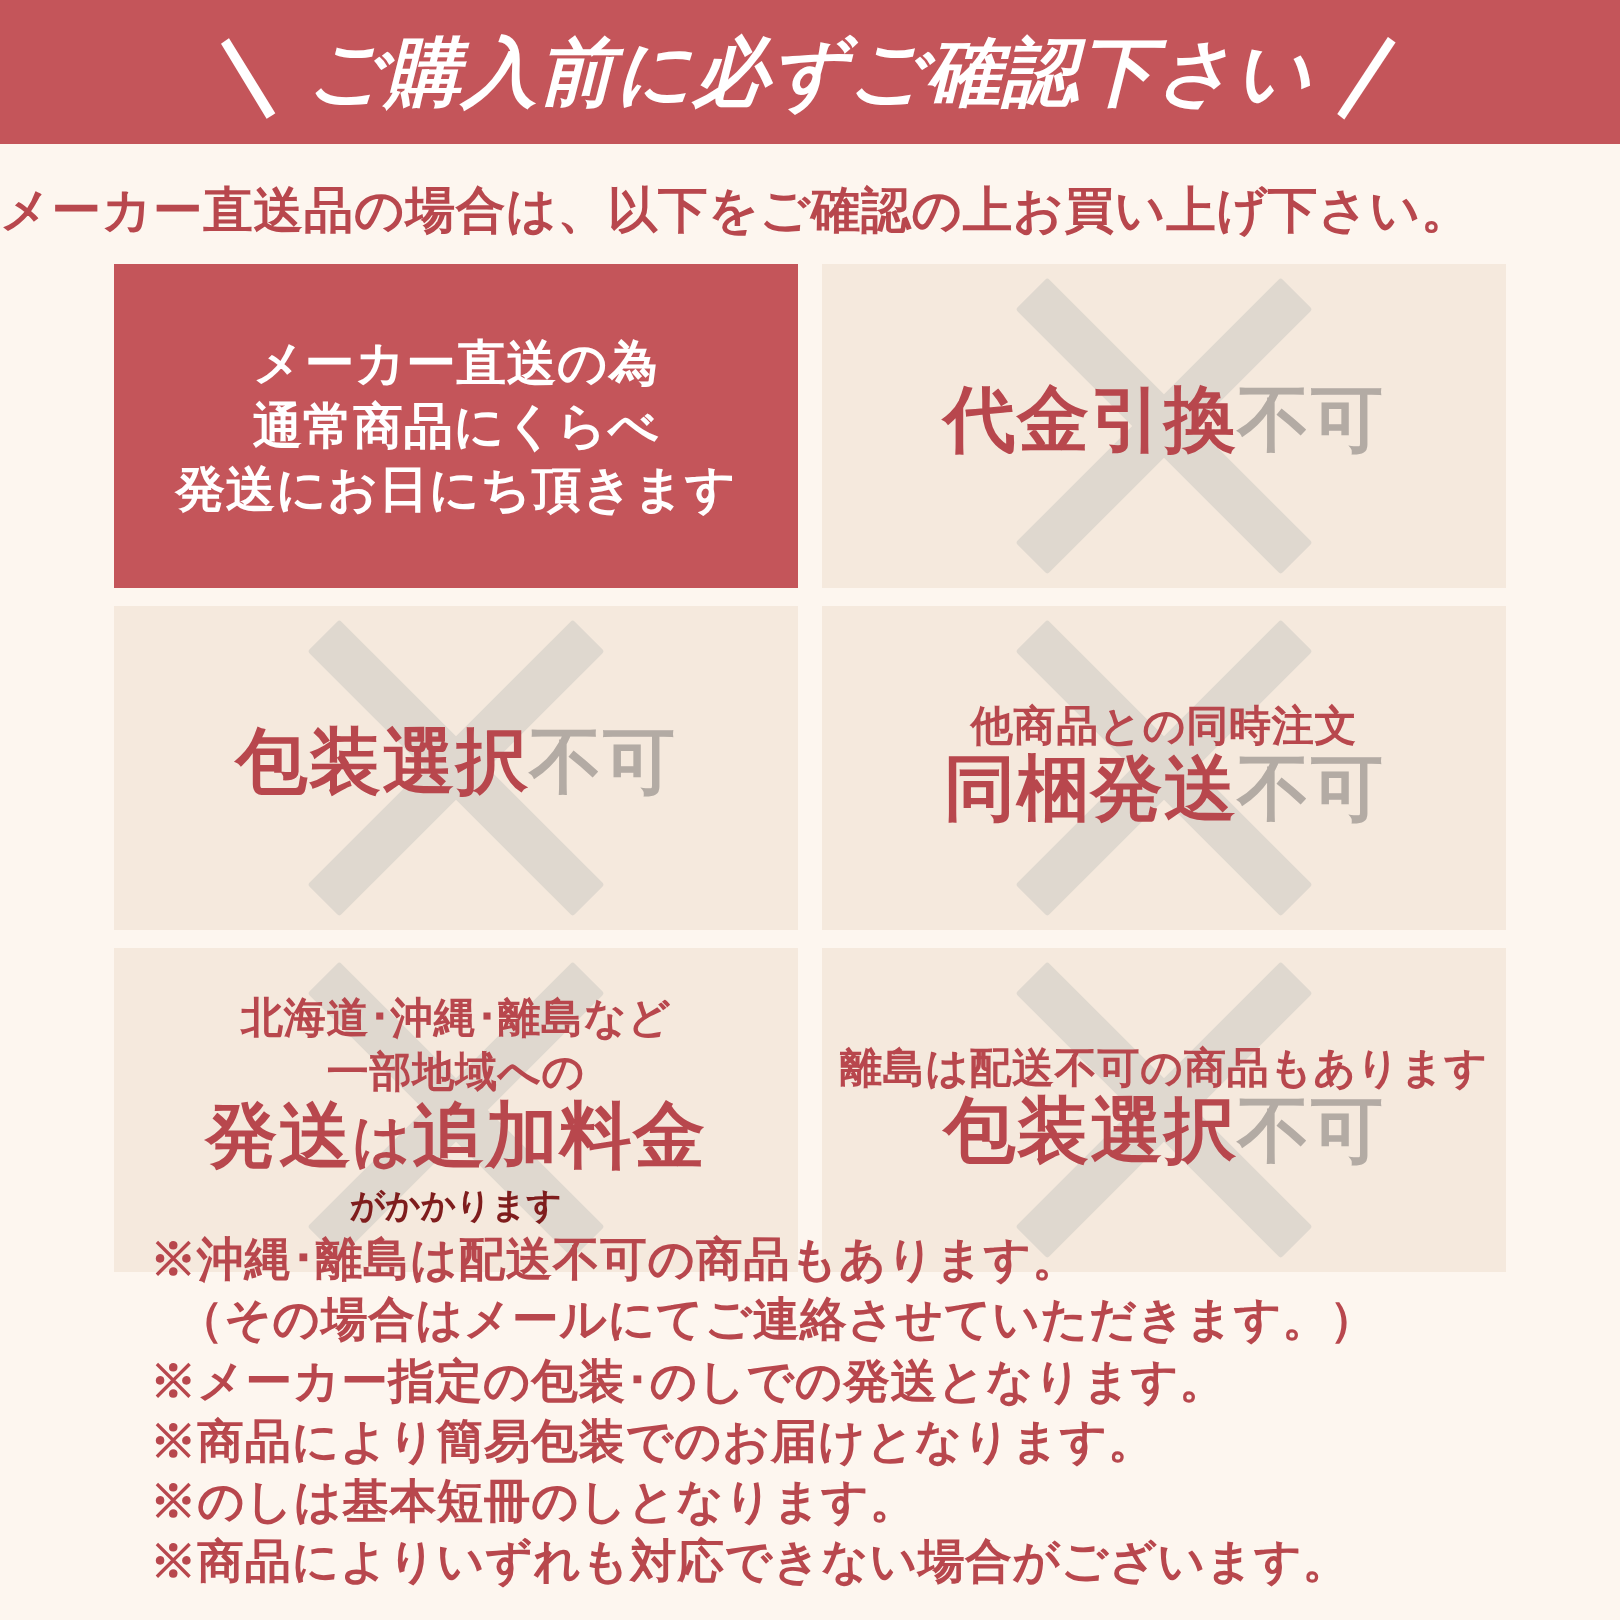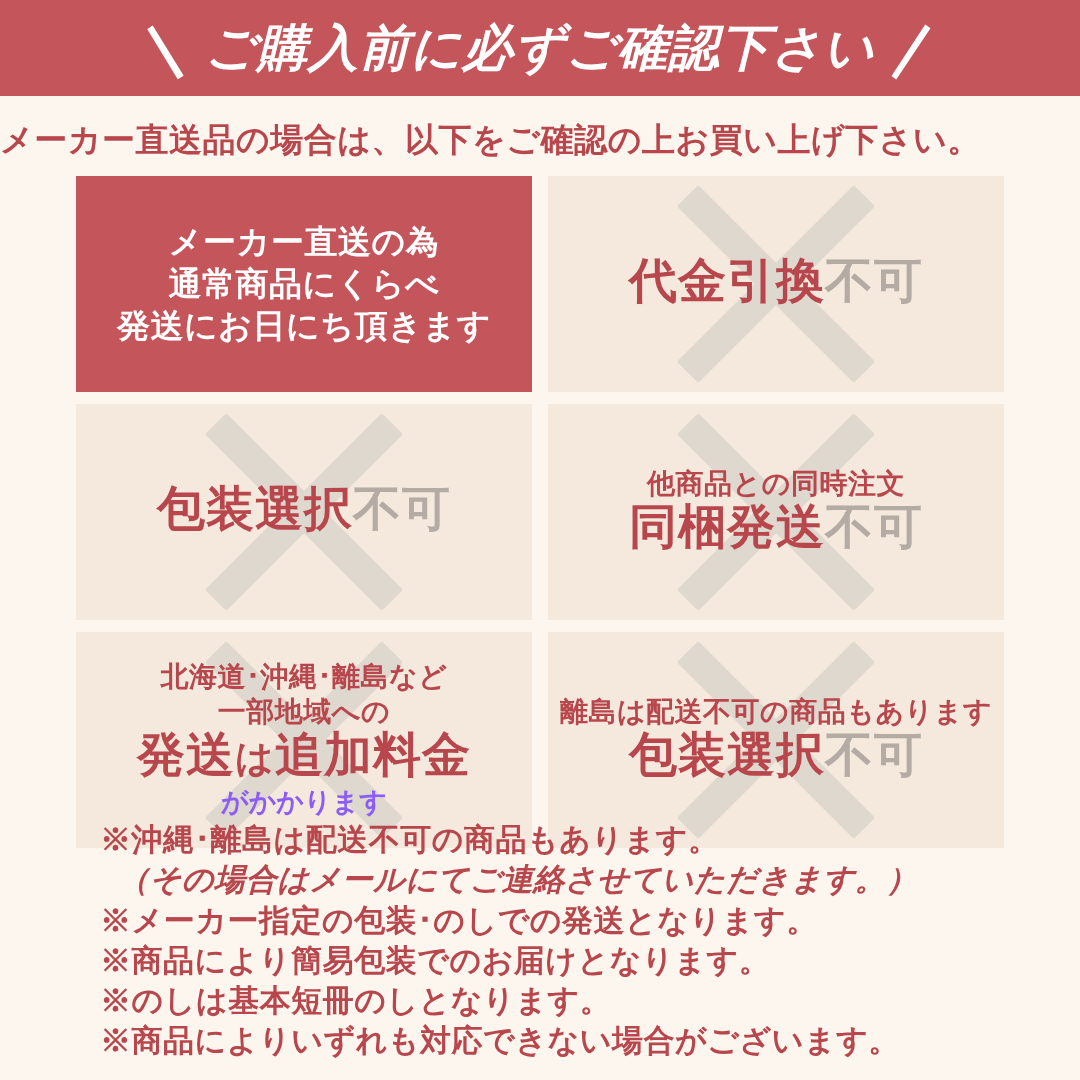--- a/index.html
+++ b/index.html
@@ -124,24 +124,23 @@
     font-weight: bold;
     letter-spacing: 0.5px;
   }
   .line-small {
     color: #b8474d;
     font-size: 28px;
     font-weight: bold;
     letter-spacing: 0.5px;
   }
   .line-small-grey {
-    color: #8b5cf6;
-    font-size: 27px;
-    font-weight: bold;
-    font-family: Liberation Mono, monospace;
+    color: #7f1d1d;
+    font-size: 23px;
+    font-weight: bold;
   }
   .line-big {
     font-size: 48px;
     font-weight: bold;
     letter-spacing: 1px;
     line-height: 1.18;
     white-space: nowrap;
     font-family: Liberation Mono, monospace;
   }
   .red { color: #b8474d; }
@@ -154,21 +153,21 @@
     top: 820px;
     left: 100px;
     width: 900px;
     color: #b8474d;
     font-size: 31px;
     font-weight: bold;
     line-height: 1.30;
     letter-spacing: 0.5px;
   }
   .notes .note { white-space: nowrap; }
-  .notes .note.indent { padding-left: 18px; font-style: italic; }
+  .notes .note.indent { padding-left: 18px; }
 </style>
 </head>
 <body>
 
 <div class="page">
 
   <div class="header">
     <div class="header-inner">
       <span class="slash left">＼</span>
       <span class="header-title">ご購入前に必ずご確認下さい</span>

